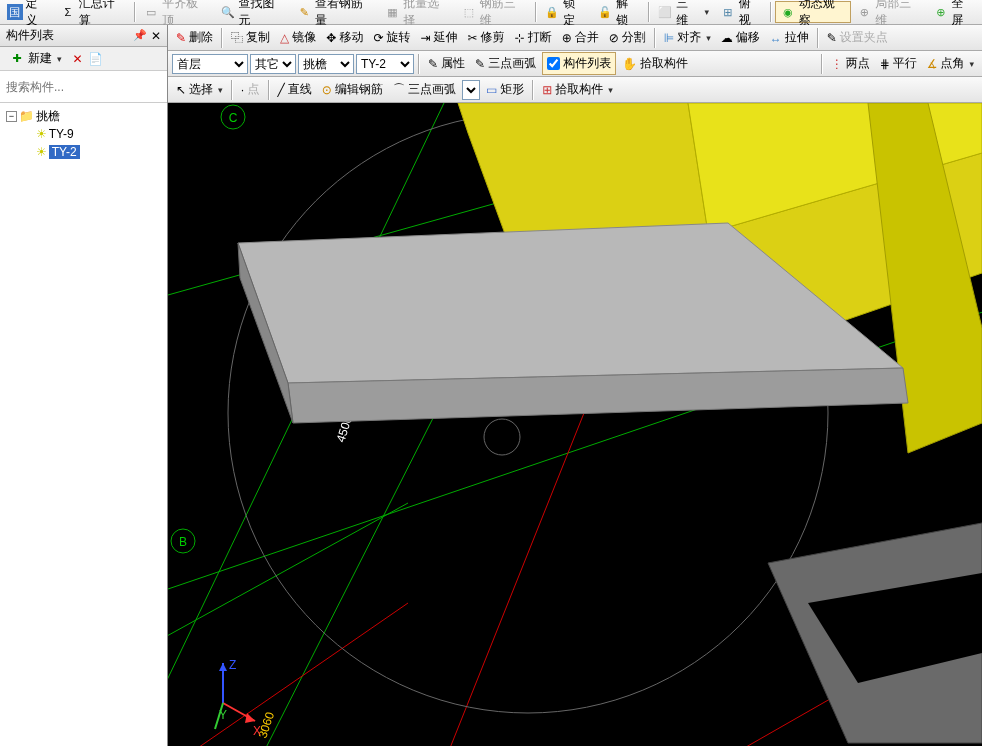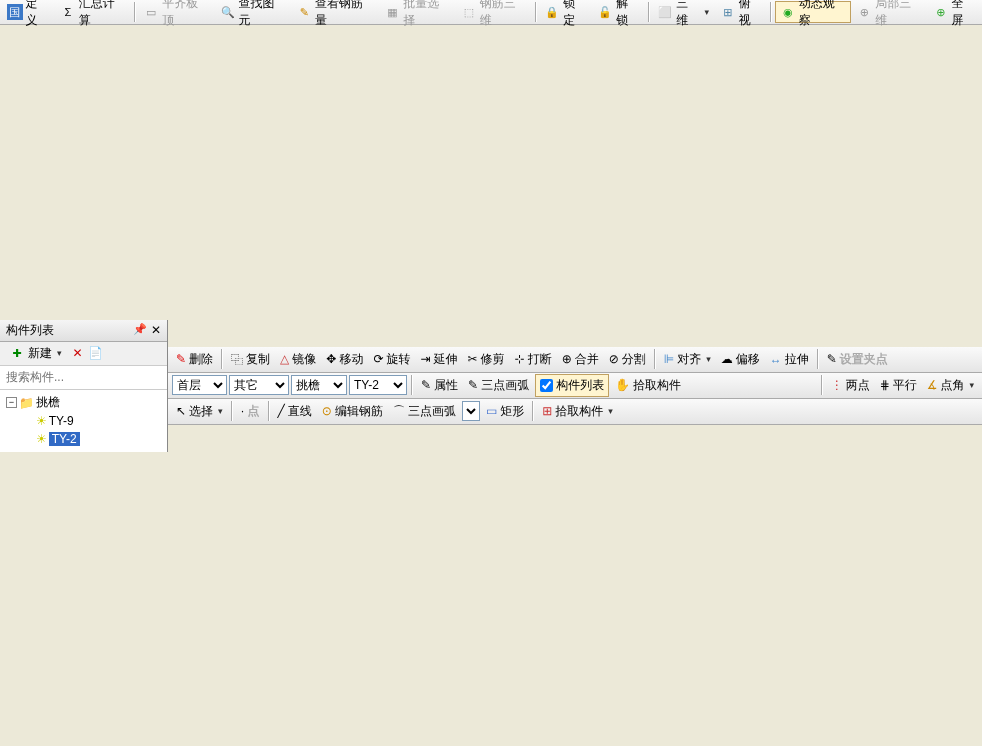--- a/index.html
+++ b/index.html
@@ -5,49 +5,49 @@
 * { margin: 0; padding: 0; box-sizing: border-box; font-family: "Microsoft YaHei", SimSun, sans-serif; font-size: 12px; }
 body { background: #ece9d8; overflow: hidden; width: 982px; height: 746px; }
 
 .toolbar-top { height: 25px; background: linear-gradient(#fafafa, #e8e8e8); border-bottom: 1px solid #aaa; display: flex; align-items: center; padding: 0 2px; gap: 1px; }
 .tb-btn { display: inline-flex; align-items: center; gap: 3px; padding: 2px 4px; height: 22px; cursor: pointer; border: 1px solid transparent; }
 .tb-btn.disabled { color: #999; }
 .tb-btn .ico { width: 16px; height: 16px; display: inline-flex; align-items: center; justify-content: center; font-size: 11px; }
 .sep { width: 2px; height: 20px; border-left: 1px solid #aaa; border-right: 1px solid #fff; margin: 0 2px; }
 .dd-arrow::after { content: "▾"; font-size: 9px; margin-left: 2px; color: #333; }
 
-.main { display: flex; height: 721px; align-items: center; }
+.main { display: flex; height: 721px; }
 .sidebar { width: 168px; background: #fff; border-right: 1px solid #888; display: flex; flex-direction: column; }
 .panel-title { background: linear-gradient(#f5f5f5,#e0e0e0); border-bottom: 1px solid #aaa; padding: 3px 6px; display: flex; align-items: center; justify-content: space-between; height: 22px; }
 .panel-title .rt { display: flex; gap: 4px; }
 .pin { font-size: 11px; }
 .panel-bar { background: #f0f0f0; border-bottom: 1px solid #ccc; padding: 3px 4px; display: flex; align-items: center; gap: 6px; height: 24px; }
-.panel-search { border-bottom: 1px solid #ccc; padding: 2px; display: flex; align-items: center; height: 24px; }
+.panel-search { border-bottom: 1px solid #ccc; padding: 2px; display: flex; align-items: center; height: 32px; }
 .panel-search input { border: none; outline: none; flex: 1; padding: 2px 4px; color: #888; font-size: 12px; }
 .tree { flex: 1; padding: 4px 2px; font-size: 12px; overflow: auto; }
 .tree-row { display: flex; align-items: center; height: 18px; padding-left: 4px; gap: 2px; cursor: default; }
 .tree-toggle { width: 11px; height: 11px; border: 1px solid #888; display: inline-flex; align-items: center; justify-content: center; font-size: 9px; line-height: 1; background: #fff; }
 .tree-lbl.selected { background: #316ac5; color: #fff; padding: 0 3px; }
 
 .content { flex: 1; display: flex; flex-direction: column; position: relative; }
 .toolbar-row { height: 26px; background: linear-gradient(#fafafa,#e5e5e5); border-bottom: 1px solid #aaa; display: flex; align-items: center; padding: 0 4px; gap: 2px; }
 select.combo { height: 20px; font-size: 12px; border: 1px solid #7f9db9; background: #fff; }
 .btn2 { display: inline-flex; align-items: center; gap: 3px; padding: 2px 4px; height: 22px; cursor: pointer; }
 .checkbox-btn { display: inline-flex; align-items: center; gap: 3px; padding: 1px 4px; }
 .checkbox-btn input { margin: 0; }
 
 .viewport { flex: 1; background: #000; position: relative; overflow: hidden; }
 .viewport svg { position: absolute; top: 0; left: 0; width: 100%; height: 100%; }
 
-.floor-combo { width: 55px; }
-.type-combo { width: 60px; }
+.floor-combo { width: 76px; }
+.type-combo { width: 46px; }
 .cat-combo { width: 56px; }
 .name-combo { width: 58px; }
 .rect-combo { width: 18px; }
-.disabled-text { color: #aaa; font-weight: bold; }
+.disabled-text { color: #aaa; }
 </style>
 </head>
 <body>
 
 <div class="toolbar-top">
   <div class="tb-btn">
       <span class="ico" style="background:#3b78c7;color:#fff;">国</span>
       <span>定义</span>
     </div>
   <div class="tb-btn">

